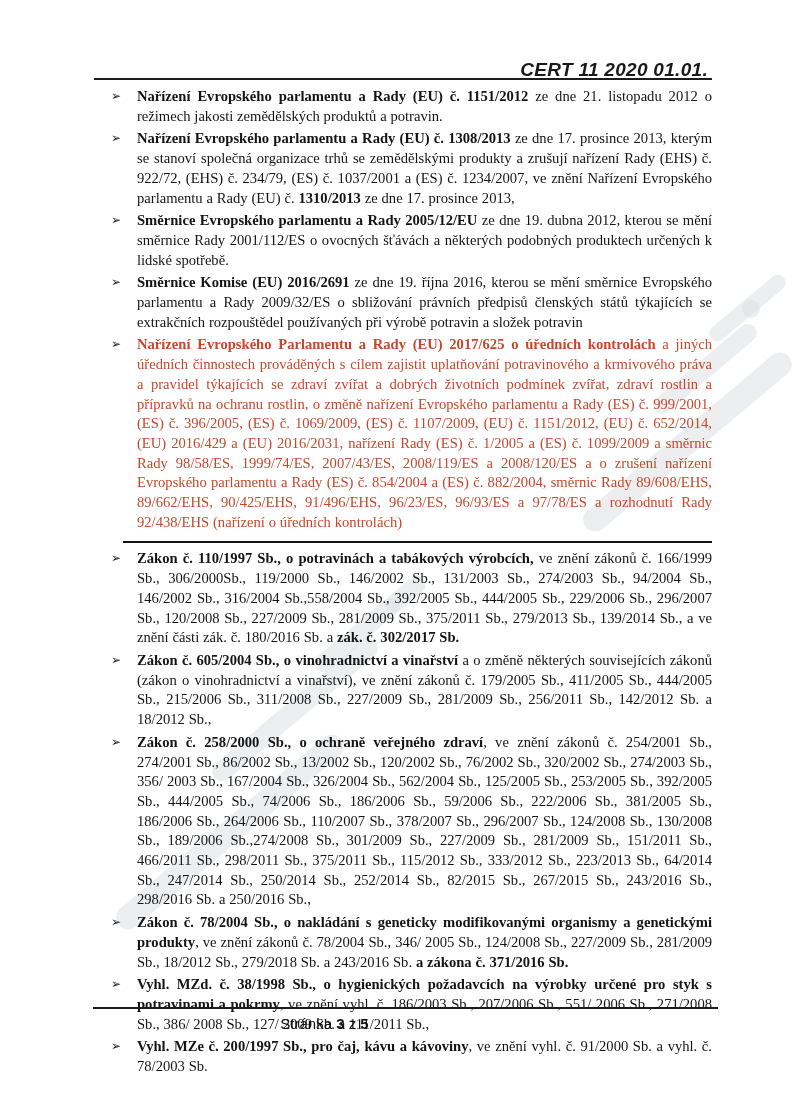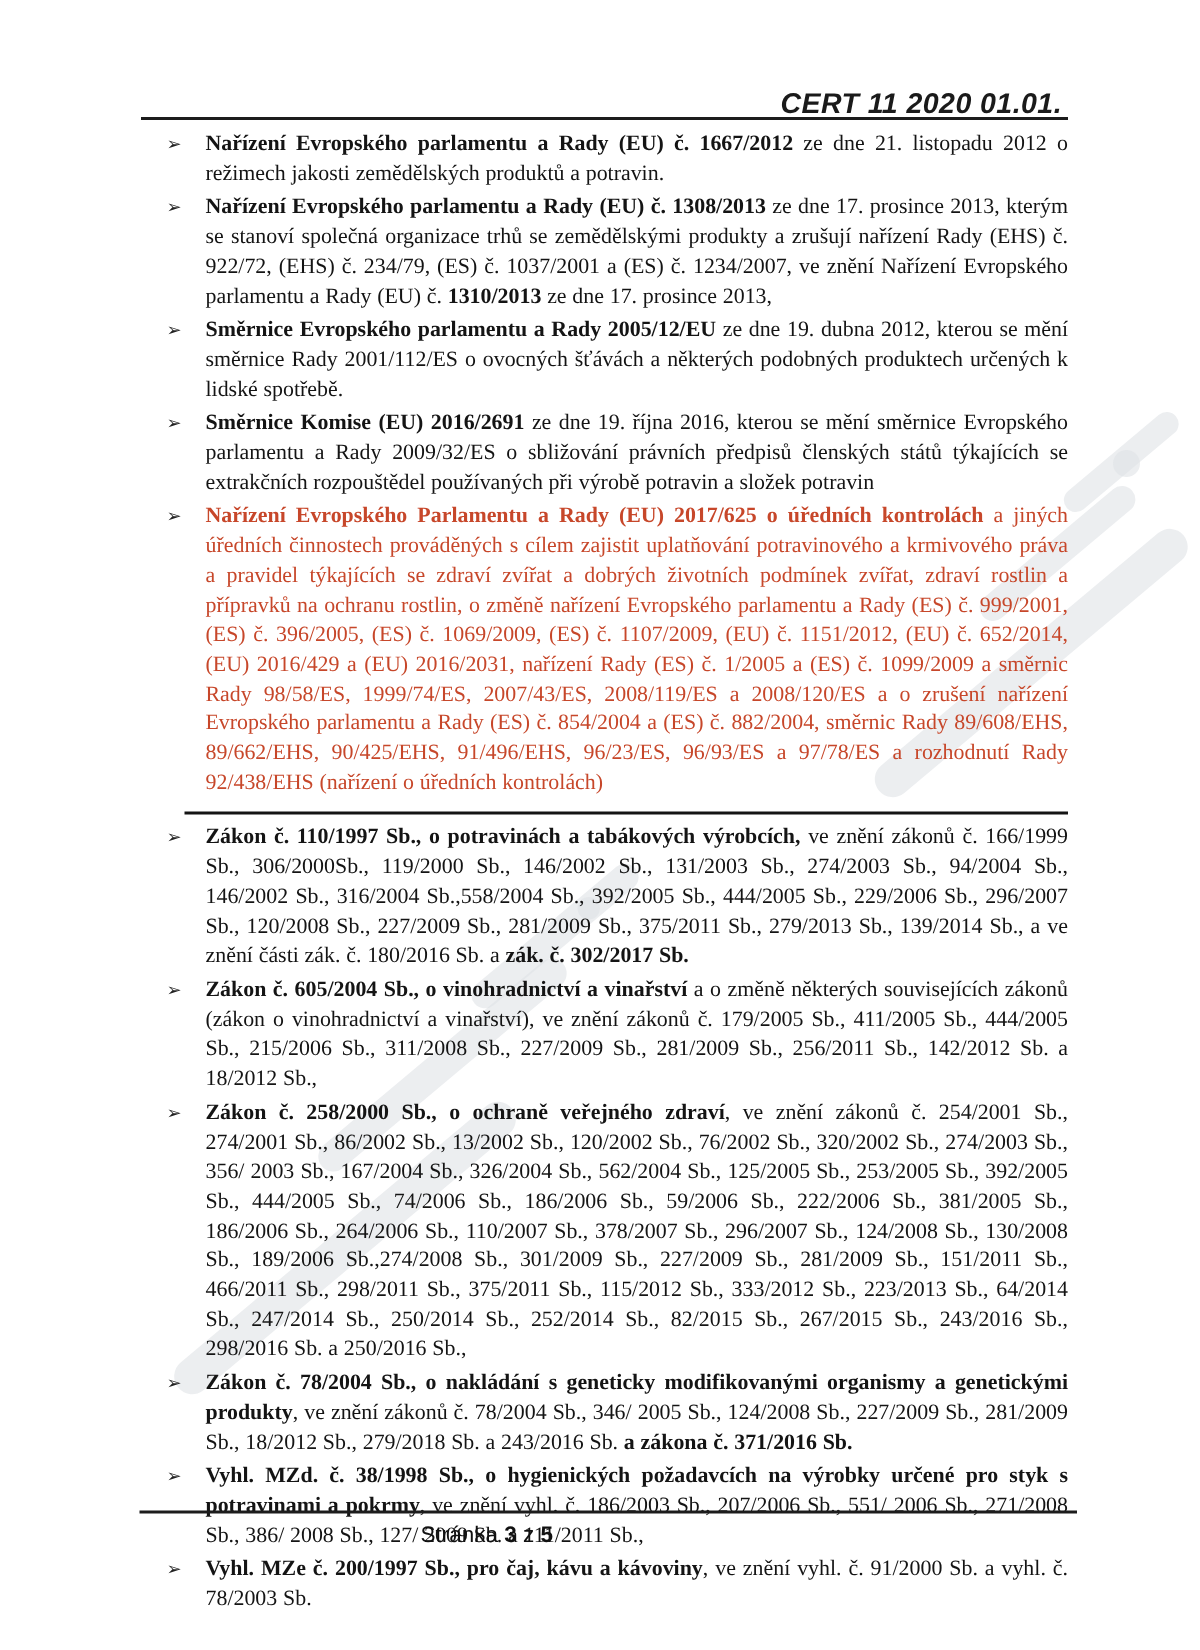--- a/index.html
+++ b/index.html
@@ -80,21 +80,21 @@
     <div class="wm-stroke" style="left:190px;top:700px;width:210px;height:20px;transform:rotate(-40deg);"></div>
     <div class="wm-stroke" style="left:300px;top:615px;width:140px;height:18px;transform:rotate(-40deg);"></div>
     <div class="wm-dot" style="left:385px;top:598px;width:15px;height:15px;"></div>
   </div>
 
   <div class="header-code">CERT 11 2020 01.01.</div>
   <div class="header-rule"></div>
 
   <div class="content">
     <div class="list">
-        <div class="item"><span class="bullet">➢</span><span><span class="b">Nařízení Evropského parlamentu a Rady (EU) č. 1667/2012 </span><span>ze dne 21. listopadu 2012 o režimech jakosti zemědělských produktů a potravin.</span></span></div>
+        <div class="item"><span class="bullet">➢</span><span><span class="b">Nařízení Evropského parlamentu a Rady (EU) č. 1151/2012 </span><span>ze dne 21. listopadu 2012 o režimech jakosti zemědělských produktů a potravin.</span></span></div>
         <div class="item"><span class="bullet">➢</span><span><span class="b">Nařízení Evropského parlamentu a Rady (EU) č. 1308/2013 </span><span>ze dne 17. prosince 2013, kterým se stanoví společná organizace trhů se zemědělskými produkty a zrušují nařízení Rady (EHS) č. 922/72, (EHS) č. 234/79, (ES) č. 1037/2001 a (ES) č. 1234/2007, ve znění Nařízení Evropského parlamentu a Rady (EU) č. </span><span class="b">1310/2013</span><span> ze dne 17. prosince 2013,</span></span></div>
         <div class="item"><span class="bullet">➢</span><span><span class="b">Směrnice Evropského parlamentu a Rady 2005/12/EU </span><span>ze dne 19. dubna 2012, kterou se mění směrnice Rady 2001/112/ES o ovocných šťávách a některých podobných produktech určených k lidské spotřebě.</span></span></div>
         <div class="item"><span class="bullet">➢</span><span><span class="b">Směrnice Komise (EU) 2016/2691 </span><span>ze dne 19. října 2016, kterou se mění směrnice Evropského parlamentu a Rady 2009/32/ES o sbližování právních předpisů členských států týkajících se extrakčních rozpouštědel používaných při výrobě potravin a složek potravin</span></span></div>
         <div class="item red"><span class="bullet">➢</span><span><span class="b">Nařízení Evropského Parlamentu a Rady (EU) 2017/625 o úředních kontrolách </span><span>a jiných úředních činnostech prováděných s cílem zajistit uplatňování potravinového a krmivového práva a pravidel týkajících se zdraví zvířat a dobrých životních podmínek zvířat, zdraví rostlin a přípravků na ochranu rostlin, o změně nařízení Evropského parlamentu a Rady (ES) č. 999/2001, (ES) č. 396/2005, (ES) č. 1069/2009, (ES) č. 1107/2009, (EU) č. 1151/2012, (EU) č. 652/2014, (EU) 2016/429 a (EU) 2016/2031, nařízení Rady (ES) č. 1/2005 a (ES) č. 1099/2009 a směrnic Rady 98/58/ES, 1999/74/ES, 2007/43/ES, 2008/119/ES a 2008/120/ES a o zrušení nařízení Evropského parlamentu a Rady (ES) č. 854/2004 a (ES) č. 882/2004, směrnic Rady 89/608/EHS, 89/662/EHS, 90/425/EHS, 91/496/EHS, 96/23/ES, 96/93/ES a 97/78/ES a rozhodnutí Rady 92/438/EHS (nařízení o úředních kontrolách)</span></span></div>
       </div>
     <hr class="section-rule">
     <div class="list">
         <div class="item"><span class="bullet">➢</span><span><span class="b">Zákon č. 110/1997 Sb., o potravinách a tabákových výrobcích, </span><span>ve znění zákonů č. 166/1999 Sb., 306/2000Sb., 119/2000 Sb., 146/2002 Sb., 131/2003 Sb., 274/2003 Sb., 94/2004 Sb., 146/2002 Sb., 316/2004 Sb.,558/2004 Sb., 392/2005 Sb., 444/2005 Sb., 229/2006 Sb., 296/2007 Sb., 120/2008 Sb., 227/2009 Sb., 281/2009 Sb., 375/2011 Sb., 279/2013 Sb., 139/2014 Sb., a ve znění části zák. č. 180/2016 Sb. a </span><span class="b">zák. č. 302/2017 Sb.</span></span></div>
         <div class="item"><span class="bullet">➢</span><span><span class="b">Zákon č. 605/2004 Sb., o vinohradnictví a vinařství </span><span>a o změně některých souvisejících zákonů (zákon o vinohradnictví a vinařství), ve znění zákonů č. 179/2005 Sb., 411/2005 Sb., 444/2005 Sb., 215/2006 Sb., 311/2008 Sb., 227/2009 Sb., 281/2009 Sb., 256/2011 Sb., 142/2012 Sb. a 18/2012 Sb.,</span></span></div>
         <div class="item"><span class="bullet">➢</span><span><span class="b">Zákon č. 258/2000 Sb., o ochraně veřejného zdraví</span><span>, ve znění zákonů č. 254/2001 Sb., 274/2001 Sb., 86/2002 Sb., 13/2002 Sb., 120/2002 Sb., 76/2002 Sb., 320/2002 Sb., 274/2003 Sb., 356/ 2003 Sb., 167/2004 Sb., 326/2004 Sb., 562/2004 Sb., 125/2005 Sb., 253/2005 Sb., 392/2005 Sb., 444/2005 Sb., 74/2006 Sb., 186/2006 Sb., 59/2006 Sb., 222/2006 Sb., 381/2005 Sb., 186/2006 Sb., 264/2006 Sb., 110/2007 Sb., 378/2007 Sb., 296/2007 Sb., 124/2008 Sb., 130/2008 Sb., 189/2006 Sb.,274/2008 Sb., 301/2009 Sb., 227/2009 Sb., 281/2009 Sb., 151/2011 Sb., 466/2011 Sb., 298/2011 Sb., 375/2011 Sb., 115/2012 Sb., 333/2012 Sb., 223/2013 Sb., 64/2014 Sb., 247/2014 Sb., 250/2014 Sb., 252/2014 Sb., 82/2015 Sb., 267/2015 Sb., 243/2016 Sb., 298/2016 Sb. a 250/2016 Sb.,</span></span></div>

